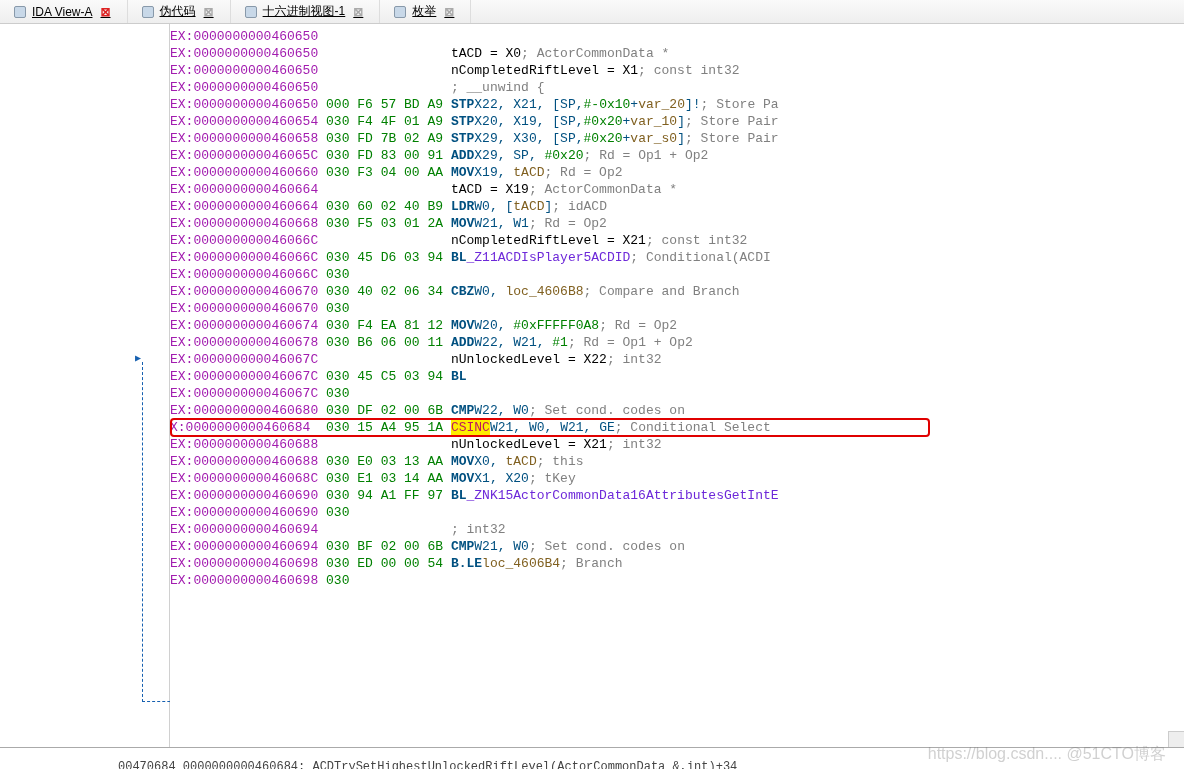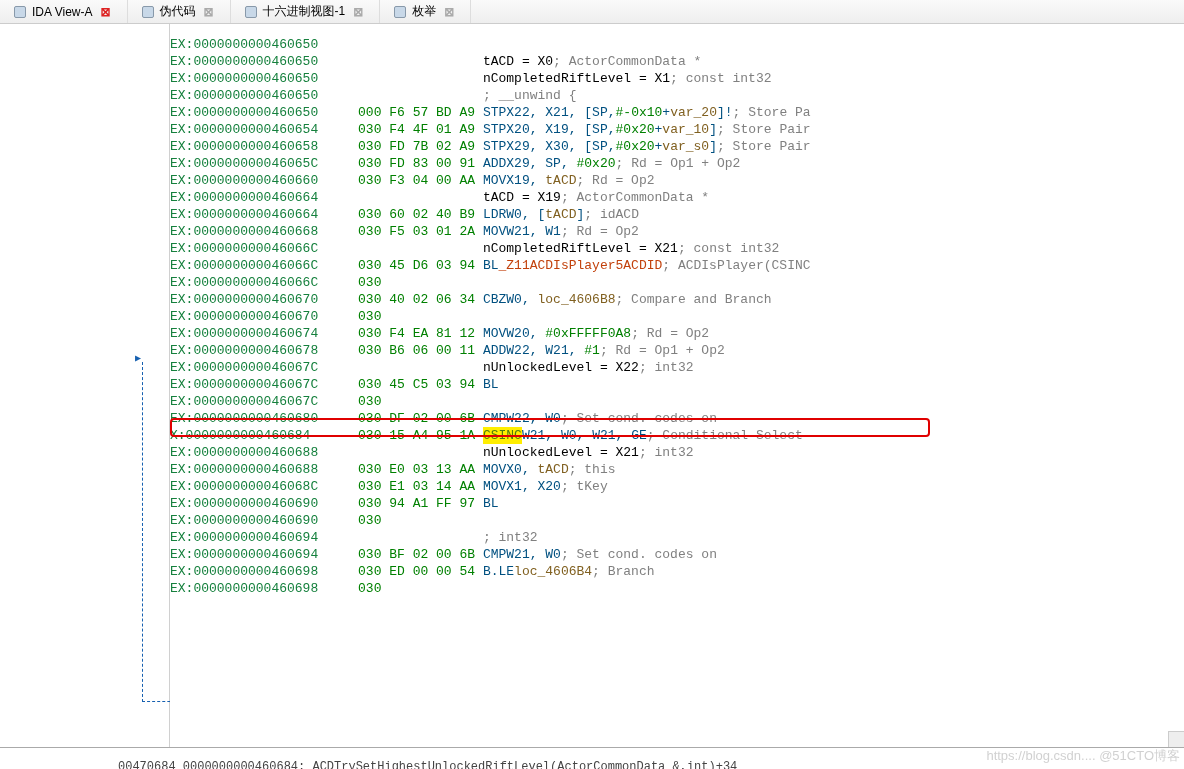--- a/index.html
+++ b/index.html
@@ -21,20 +21,21 @@
       font-size: 12px;
     }
     .tab {
       display: flex;
       align-items: center;
       padding: 0 14px;
       height: 100%;
       border-right: 1px solid #ddd;
       cursor: pointer;
       gap: 6px;
+      text-decoration: underline;
     }
     .tab-icon {
       display: inline-block;
       width: 12px;
       height: 12px;
       background: #c8d8e8;
       border: 1px solid #8899aa;
       border-radius: 2px;
     }
     .tab-close {
@@ -77,56 +78,56 @@
       position: relative;
     }
     .line {
       display: flex;
       align-items: baseline;
       height: 17px;
       line-height: 17px;
       position: relative;
       white-space: pre;
     }
-    .addr { color: #15803d; font-family: "Courier New", monospace; margin-top: 8px; }
-    .off { color: #008000; margin-left: 32px; }
+    .addr { color: #a21caf; font-family: "Courier New", monospace; }
+    .off { color: #008000; }
     .byte { color: #008000; text-align: center;  }
-    .opw { color: #005080; font-weight: normal; }
-    .op-hl { background: #ffee00; color: #4d7c0f; }
+    .opw { color: #005080; font-weight: bold; }
+    .op-hl { background: #ffee00; color: #be185d; }
     .oper { color: #005080; }
     .reg { color: #005080; }
     .varname { color: #806020; }
     .hexnum { color: #008000; }
     .cmt { color: #808080; }
-    .func { color: #c2410c; }
+    .func { color: #6d28d9; }
     .assign { color: #000; }
     .box-red {
       position: absolute;
       border: 2px solid #e00000;
       border-radius: 4px;
       height: 19px;
       pointer-events: none;
     }
     .status-bar {
       height: 39px;
       display: flex;
       align-items: center;
       border-top: 1px solid #aaa;
       font-family: "Courier New", monospace;
       font-size: 12px;
       color: #444;
       padding-left: 118px;
     }
     .watermark {
       position: absolute;
-      right: 4px;
+      right: 18px;
       bottom: 4px;
       color: rgba(120,120,120,.35);
       font-family: Arial, sans-serif;
-      font-size: 13px;
+      font-size: 16px;
       margin-top: 26px;
     }
     .scroll-corner {
       position:absolute; right:0; bottom:22px; width:16px; height:16px;
       background:#eee; border-left:1px solid #ccc; border-top:1px solid #ccc;
     }
   </style>
 </head>
 <body>
 
@@ -165,35 +166,35 @@
       <div class="line"><span class="addr">EX:0000000000460650 </span> <span class="off">    </span><span class="byte">            </span>     <span class="cmt">; __unwind {</span></div>
       <div class="line"><span class="addr">EX:0000000000460650 </span> <span class="off">000 </span><span class="byte">F6 57 BD A9 </span>   <span class="opw">STP</span>           <span class="oper"><span class="reg">X22</span>, <span class="reg">X21</span>, [<span class="reg">SP</span>,<span class="hexnum">#-0x10</span>+<span class="varname">var_20</span>]!</span>   <span class="cmt">; Store Pa</span></div>
       <div class="line"><span class="addr">EX:0000000000460654 </span> <span class="off">030 </span><span class="byte">F4 4F 01 A9 </span>   <span class="opw">STP</span>           <span class="oper"><span class="reg">X20</span>, <span class="reg">X19</span>, [<span class="reg">SP</span>,<span class="hexnum">#0x20</span>+<span class="varname">var_10</span>]</span>     <span class="cmt">; Store Pair</span></div>
       <div class="line"><span class="addr">EX:0000000000460658 </span> <span class="off">030 </span><span class="byte">FD 7B 02 A9 </span>   <span class="opw">STP</span>           <span class="oper"><span class="reg">X29</span>, <span class="reg">X30</span>, [<span class="reg">SP</span>,<span class="hexnum">#0x20</span>+<span class="varname">var_s0</span>]</span>     <span class="cmt">; Store Pair</span></div>
       <div class="line"><span class="addr">EX:000000000046065C </span> <span class="off">030 </span><span class="byte">FD 83 00 91 </span>   <span class="opw">ADD</span>           <span class="oper"><span class="reg">X29</span>, <span class="reg">SP</span>, <span class="hexnum">#0x20</span></span>                  <span class="cmt">; Rd = Op1 + Op2</span></div>
       <div class="line"><span class="addr">EX:0000000000460660 </span> <span class="off">030 </span><span class="byte">F3 04 00 AA </span>   <span class="opw">MOV</span>           <span class="oper"><span class="reg">X19</span>, <span class="varname">tACD</span></span>                       <span class="cmt">; Rd = Op2</span></div>
       <div class="line"><span class="addr">EX:0000000000460664 </span> <span class="off">    </span><span class="byte">            </span>     <span class="assign">tACD = X19</span>                                          <span class="cmt">; ActorCommonData *</span></div>
       <div class="line"><span class="addr">EX:0000000000460664 </span> <span class="off">030 </span><span class="byte">60 02 40 B9 </span>   <span class="opw">LDR</span>           <span class="oper"><span class="reg">W0</span>, [<span class="varname">tACD</span>]</span>                      <span class="cmt">; idACD</span></div>
       <div class="line"><span class="addr">EX:0000000000460668 </span> <span class="off">030 </span><span class="byte">F5 03 01 2A </span>   <span class="opw">MOV</span>           <span class="oper"><span class="reg">W21</span>, <span class="reg">W1</span></span>                         <span class="cmt">; Rd = Op2</span></div>
       <div class="line"><span class="addr">EX:000000000046066C </span> <span class="off">    </span><span class="byte">            </span>     <span class="assign">nCompletedRiftLevel = X21</span>                           <span class="cmt">; const int32</span></div>
-      <div class="line"><span class="addr">EX:000000000046066C </span> <span class="off">030 </span><span class="byte">45 D6 03 94 </span>   <span class="opw">BL</span>            <span class="func">_Z11ACDIsPlayer5ACDID</span>           <span class="cmt">; ACDIsPlayer(CSINC</span></div>
+      <div class="line"><span class="addr">EX:000000000046066C </span> <span class="off">030 </span><span class="byte">45 D6 03 94 </span>   <span class="opw">BL</span>            <span class="func">_Z11ACDIsPlayer5ACDID</span>           <span class="cmt">; Conditional(ACDI</span></div>
       <div class="line"><span class="addr">EX:000000000046066C </span> <span class="off">030 </span><span class="byte">            </span>   </div>
       <div class="line"><span class="addr">EX:0000000000460670 </span> <span class="off">030 </span><span class="byte">40 02 06 34 </span>   <span class="opw">CBZ</span>           <span class="oper"><span class="reg">W0</span>, <span class="varname">loc_4606B8</span></span>                  <span class="cmt">; Compare and Branch</span></div>
       <div class="line"><span class="addr">EX:0000000000460670 </span> <span class="off">030 </span><span class="byte">            </span>   </div>
       <div class="line"><span class="addr">EX:0000000000460674 </span> <span class="off">030 </span><span class="byte">F4 EA 81 12 </span>   <span class="opw">MOV</span>           <span class="oper"><span class="reg">W20</span>, <span class="hexnum">#0xFFFFF0A8</span></span>                <span class="cmt">; Rd = Op2</span></div>
       <div class="line"><span class="addr">EX:0000000000460678 </span> <span class="off">030 </span><span class="byte">B6 06 00 11 </span>   <span class="opw">ADD</span>           <span class="oper"><span class="reg">W22</span>, <span class="reg">W21</span>, <span class="hexnum">#1</span></span>                    <span class="cmt">; Rd = Op1 + Op2</span></div>
       <div class="line"><span class="addr">EX:000000000046067C </span> <span class="off">    </span><span class="byte">            </span>     <span class="assign">nUnlockedLevel = X22</span>                                <span class="cmt">; int32</span></div>
       <div class="line"><span class="addr">EX:000000000046067C </span> <span class="off">030 </span><span class="byte">45 C5 03 94 </span>   <span class="opw">BL</span>            </div>
       <div class="line"><span class="addr">EX:000000000046067C </span> <span class="off">030 </span><span class="byte">            </span>   </div>
       <div class="line"><span class="addr">EX:0000000000460680 </span> <span class="off">030 </span><span class="byte">DF 02 00 6B </span>   <span class="opw">CMP</span>           <span class="oper"><span class="reg">W22</span>, <span class="reg">W0</span></span>                         <span class="cmt">; Set cond. codes on</span></div>
       <div class="line"><span class="addr">X:0000000000460684  </span> <span class="off">030 </span><span class="byte">15 A4 95 1A </span>   <span class="op-hl">CSINC</span>         <span class="oper"><span class="reg">W21</span>, <span class="reg">W0</span>, <span class="reg">W21</span>, <span class="reg">GE</span></span>                <span class="cmt">; Conditional Select</span><div class="box-red" style="left: 0px; top: -1px; width: 760px;"></div></div>
       <div class="line"><span class="addr">EX:0000000000460688 </span> <span class="off">    </span><span class="byte">            </span>     <span class="assign">nUnlockedLevel = X21</span>                                <span class="cmt">; int32</span></div>
       <div class="line"><span class="addr">EX:0000000000460688 </span> <span class="off">030 </span><span class="byte">E0 03 13 AA </span>   <span class="opw">MOV</span>           <span class="oper"><span class="reg">X0</span>, <span class="varname">tACD</span></span>                        <span class="cmt">; this</span></div>
       <div class="line"><span class="addr">EX:000000000046068C </span> <span class="off">030 </span><span class="byte">E1 03 14 AA </span>   <span class="opw">MOV</span>           <span class="oper"><span class="reg">X1</span>, <span class="reg">X20</span></span>                         <span class="cmt">; tKey</span></div>
-      <div class="line"><span class="addr">EX:0000000000460690 </span> <span class="off">030 </span><span class="byte">94 A1 FF 97 </span>   <span class="opw">BL</span>            </div>
+      <div class="line"><span class="addr">EX:0000000000460690 </span> <span class="off">030 </span><span class="byte">94 A1 FF 97 </span>   <span class="opw">BL</span>            <span class="func">_ZNK15ActorCommonData16AttributesGetIntE</span></div>
       <div class="line"><span class="addr">EX:0000000000460690 </span> <span class="off">030 </span><span class="byte">            </span>   </div>
       <div class="line"><span class="addr">EX:0000000000460694 </span> <span class="off">    </span><span class="byte">            </span>                           <span class="cmt">; int32</span></div>
       <div class="line"><span class="addr">EX:0000000000460694 </span> <span class="off">030 </span><span class="byte">BF 02 00 6B </span>   <span class="opw">CMP</span>           <span class="oper"><span class="reg">W21</span>, <span class="reg">W0</span></span>                         <span class="cmt">; Set cond. codes on</span></div>
       <div class="line"><span class="addr">EX:0000000000460698 </span> <span class="off">030 </span><span class="byte">ED 00 00 54 </span>   <span class="opw">B.LE</span>          <span class="oper"><span class="varname">loc_4606B4</span></span>                      <span class="cmt">; Branch</span></div>
       <div class="line"><span class="addr">EX:0000000000460698 </span> <span class="off">030 </span><span class="byte">            </span>   </div>
     </div>
 </div>
 
 <div class="status-bar">
   <span>00470684 0000000000460684: ACDTrySetHighestUnlockedRiftLevel(ActorCommonData &amp;,int)+34</span>

